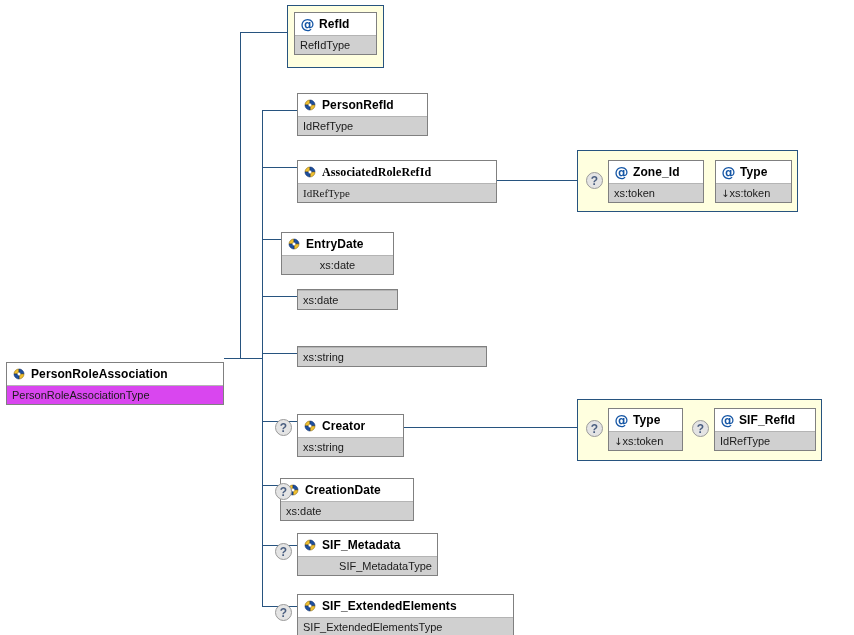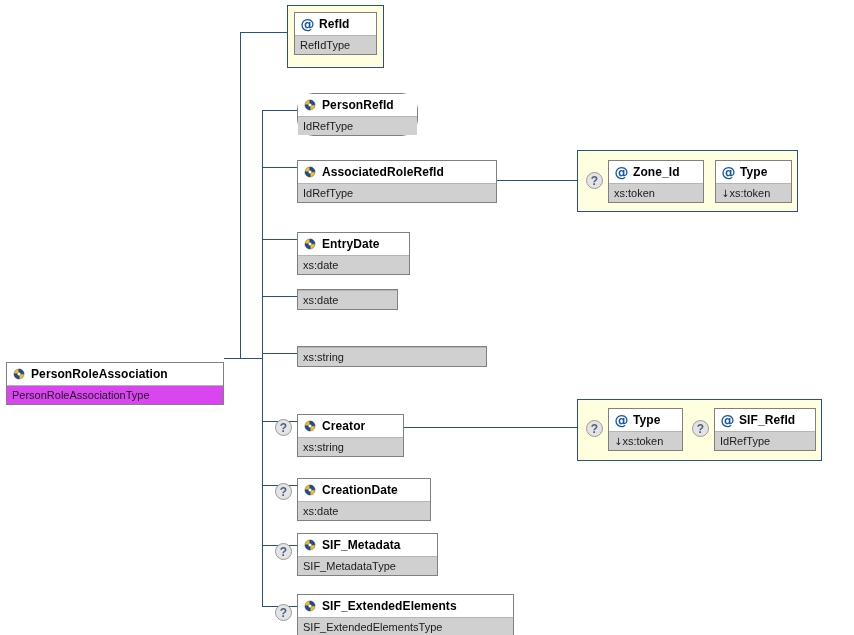--- a/index.html
+++ b/index.html
@@ -165,51 +165,51 @@
 
   <div class="attrgroup" style="left:287px; top:5px; width:97px; height:63px;"></div>
   <div class="node" style="left:294px; top:12px; width:83px;">
     <div class="nrow">
       <span class="ico-at">@</span>
       <span class="nname">RefId</span>
     </div>
     <div class="ntype">RefIdType</div>
   </div>
 
-  <div class="node" style="left:297px; top:93px; width:121px;border-radius:16px;">
+  <div class="node" style="left:297px; top:93px; width:131px;">
     <div class="nrow">
       <span class="ico">
         <svg width="14" height="14" viewBox="0 0 14 14">
           <path d="M2 7 A5 5 0 0 1 7 2 L7 5 A2.5 2.5 0 0 0 5 7 Z" fill="#f2c12e" stroke="#8a6d1b" stroke-width="0.6"></path>
           <path d="M7 2 A5 5 0 0 1 12 7 L9 7 A2.5 2.5 0 0 0 7 5 Z" fill="#1d4f9e" stroke="#12306a" stroke-width="0.6"></path>
           <path d="M12 7 A5 5 0 0 1 7 12 L7 9 A2.5 2.5 0 0 0 9 7 Z" fill="#f2c12e" stroke="#8a6d1b" stroke-width="0.6"></path>
           <path d="M7 12 A5 5 0 0 1 2 7 L5 7 A2.5 2.5 0 0 0 7 9 Z" fill="#1d4f9e" stroke="#12306a" stroke-width="0.6"></path>
         </svg>
       </span>
       <span class="nname">PersonRefId</span>
     </div>
     <div class="ntype">IdRefType</div>
   </div>
 
-  <div class="node" style="left:297px; top:160px; width:200px;">
+  <div class="node" style="left:297px; top:160px; width:200px;font-family:Liberation Serif, serif;">
     <div class="nrow">
       <span class="ico">
         <svg width="14" height="14" viewBox="0 0 14 14">
           <path d="M2 7 A5 5 0 0 1 7 2 L7 5 A2.5 2.5 0 0 0 5 7 Z" fill="#f2c12e" stroke="#8a6d1b" stroke-width="0.6"></path>
           <path d="M7 2 A5 5 0 0 1 12 7 L9 7 A2.5 2.5 0 0 0 7 5 Z" fill="#1d4f9e" stroke="#12306a" stroke-width="0.6"></path>
           <path d="M12 7 A5 5 0 0 1 7 12 L7 9 A2.5 2.5 0 0 0 9 7 Z" fill="#f2c12e" stroke="#8a6d1b" stroke-width="0.6"></path>
           <path d="M7 12 A5 5 0 0 1 2 7 L5 7 A2.5 2.5 0 0 0 7 9 Z" fill="#1d4f9e" stroke="#12306a" stroke-width="0.6"></path>
         </svg>
       </span>
       <span class="nname">AssociatedRoleRefId</span>
     </div>
     <div class="ntype">IdRefType</div>
   </div>
 
-  <div class="node" style="left:297px; top:232px; width:113px;">
+  <div class="node" style="left:281px; top:232px; width:113px;text-align:center;">
     <div class="nrow">
       <span class="ico">
         <svg width="14" height="14" viewBox="0 0 14 14">
           <path d="M2 7 A5 5 0 0 1 7 2 L7 5 A2.5 2.5 0 0 0 5 7 Z" fill="#f2c12e" stroke="#8a6d1b" stroke-width="0.6"></path>
           <path d="M7 2 A5 5 0 0 1 12 7 L9 7 A2.5 2.5 0 0 0 7 5 Z" fill="#1d4f9e" stroke="#12306a" stroke-width="0.6"></path>
           <path d="M12 7 A5 5 0 0 1 7 12 L7 9 A2.5 2.5 0 0 0 9 7 Z" fill="#f2c12e" stroke="#8a6d1b" stroke-width="0.6"></path>
           <path d="M7 12 A5 5 0 0 1 2 7 L5 7 A2.5 2.5 0 0 0 7 9 Z" fill="#1d4f9e" stroke="#12306a" stroke-width="0.6"></path>
         </svg>
       </span>
       <span class="nname">EntryDate</span>
@@ -235,37 +235,37 @@
           <path d="M12 7 A5 5 0 0 1 7 12 L7 9 A2.5 2.5 0 0 0 9 7 Z" fill="#f2c12e" stroke="#8a6d1b" stroke-width="0.6"></path>
           <path d="M7 12 A5 5 0 0 1 2 7 L5 7 A2.5 2.5 0 0 0 7 9 Z" fill="#1d4f9e" stroke="#12306a" stroke-width="0.6"></path>
         </svg>
       </span>
       <span class="nname">Creator</span>
     </div>
     <div class="ntype">xs:string</div>
   </div>
 
   <div class="qmark" style="left:275px; top:483px;">?</div>
-  <div class="node" style="left:297px; top:478px; width:134px;">
+  <div class="node" style="left:280px; top:478px; width:134px;">
     <div class="nrow">
       <span class="ico">
         <svg width="14" height="14" viewBox="0 0 14 14">
           <path d="M2 7 A5 5 0 0 1 7 2 L7 5 A2.5 2.5 0 0 0 5 7 Z" fill="#f2c12e" stroke="#8a6d1b" stroke-width="0.6"></path>
           <path d="M7 2 A5 5 0 0 1 12 7 L9 7 A2.5 2.5 0 0 0 7 5 Z" fill="#1d4f9e" stroke="#12306a" stroke-width="0.6"></path>
           <path d="M12 7 A5 5 0 0 1 7 12 L7 9 A2.5 2.5 0 0 0 9 7 Z" fill="#f2c12e" stroke="#8a6d1b" stroke-width="0.6"></path>
           <path d="M7 12 A5 5 0 0 1 2 7 L5 7 A2.5 2.5 0 0 0 7 9 Z" fill="#1d4f9e" stroke="#12306a" stroke-width="0.6"></path>
         </svg>
       </span>
       <span class="nname">CreationDate</span>
     </div>
     <div class="ntype">xs:date</div>
   </div>
 
   <div class="qmark" style="left:275px; top:543px;">?</div>
-  <div class="node" style="left:297px; top:533px; width:141px;">
+  <div class="node" style="left:297px; top:533px; width:141px;text-align:right;">
     <div class="nrow">
       <span class="ico">
         <svg width="14" height="14" viewBox="0 0 14 14">
           <path d="M2 7 A5 5 0 0 1 7 2 L7 5 A2.5 2.5 0 0 0 5 7 Z" fill="#f2c12e" stroke="#8a6d1b" stroke-width="0.6"></path>
           <path d="M7 2 A5 5 0 0 1 12 7 L9 7 A2.5 2.5 0 0 0 7 5 Z" fill="#1d4f9e" stroke="#12306a" stroke-width="0.6"></path>
           <path d="M12 7 A5 5 0 0 1 7 12 L7 9 A2.5 2.5 0 0 0 9 7 Z" fill="#f2c12e" stroke="#8a6d1b" stroke-width="0.6"></path>
           <path d="M7 12 A5 5 0 0 1 2 7 L5 7 A2.5 2.5 0 0 0 7 9 Z" fill="#1d4f9e" stroke="#12306a" stroke-width="0.6"></path>
         </svg>
       </span>
       <span class="nname">SIF_Metadata</span>

